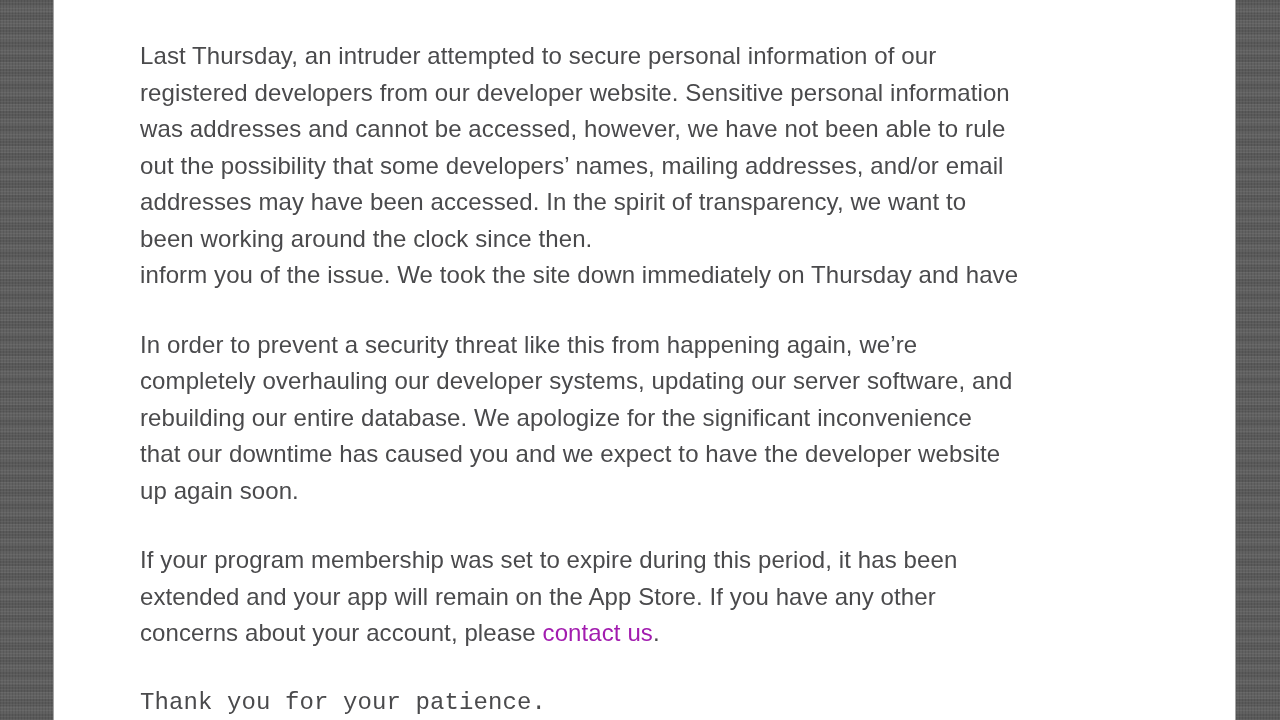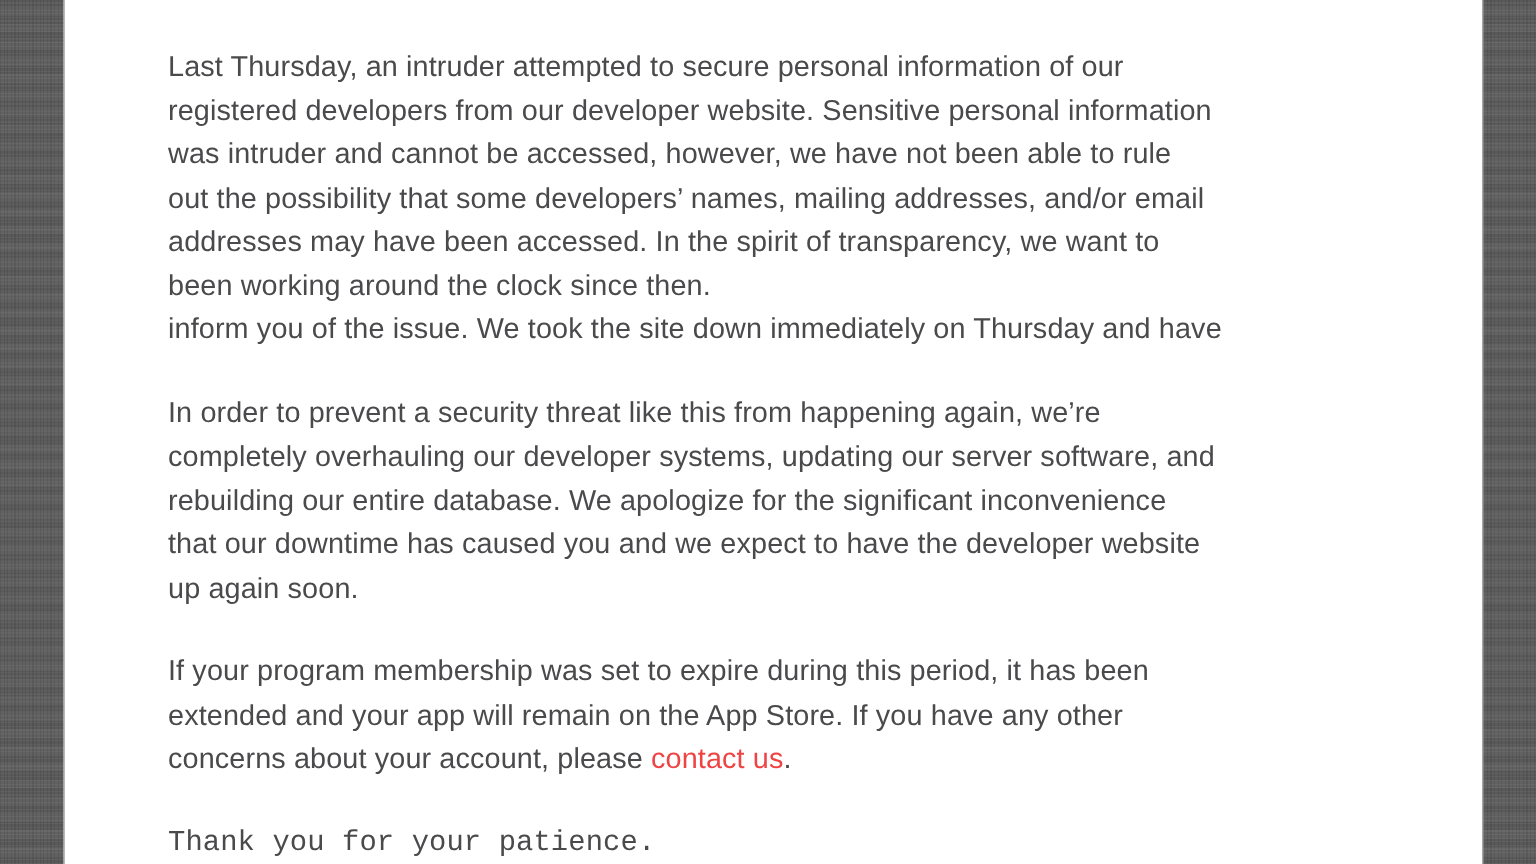--- a/index.html
+++ b/index.html
@@ -40,39 +40,39 @@
   }
   .line {
     display: block;
     white-space: nowrap;
   }
   .line-inline {
     white-space: nowrap;
     margin-top: 33px;
   }
   .contact-link {
-    color: #ef4444;
+    color: #a21caf;
     text-decoration: none;
     cursor: pointer;
   }
   .closing {
     margin: 0;
     font-family: Liberation Mono, monospace;
   }
 </style>
 </head>
 <body>
 
 <div class="content-panel">
   <div class="letter">
 
     <p class="para">
       <span class="line">Last Thursday, an intruder attempted to secure personal information of our</span>
       <span class="line">registered developers from our developer website. Sensitive personal information</span>
-      <span class="line">was intruder and cannot be accessed, however, we have not been able to rule</span>
+      <span class="line">was addresses and cannot be accessed, however, we have not been able to rule</span>
       <span class="line">out the possibility that some developers’ names, mailing addresses, and/or email</span>
       <span class="line">addresses may have been accessed. In the spirit of transparency, we want to</span>
       <span class="line">been working around the clock since then.</span>
       <span class="line">inform you of the issue. We took the site down immediately on Thursday and have</span>
     </p>
 
     <p class="para">
       <span class="line">In order to prevent a security threat like this from happening again, we’re</span>
       <span class="line">completely overhauling our developer systems, updating our server software, and</span>
       <span class="line">rebuilding our entire database. We apologize for the significant inconvenience</span>

